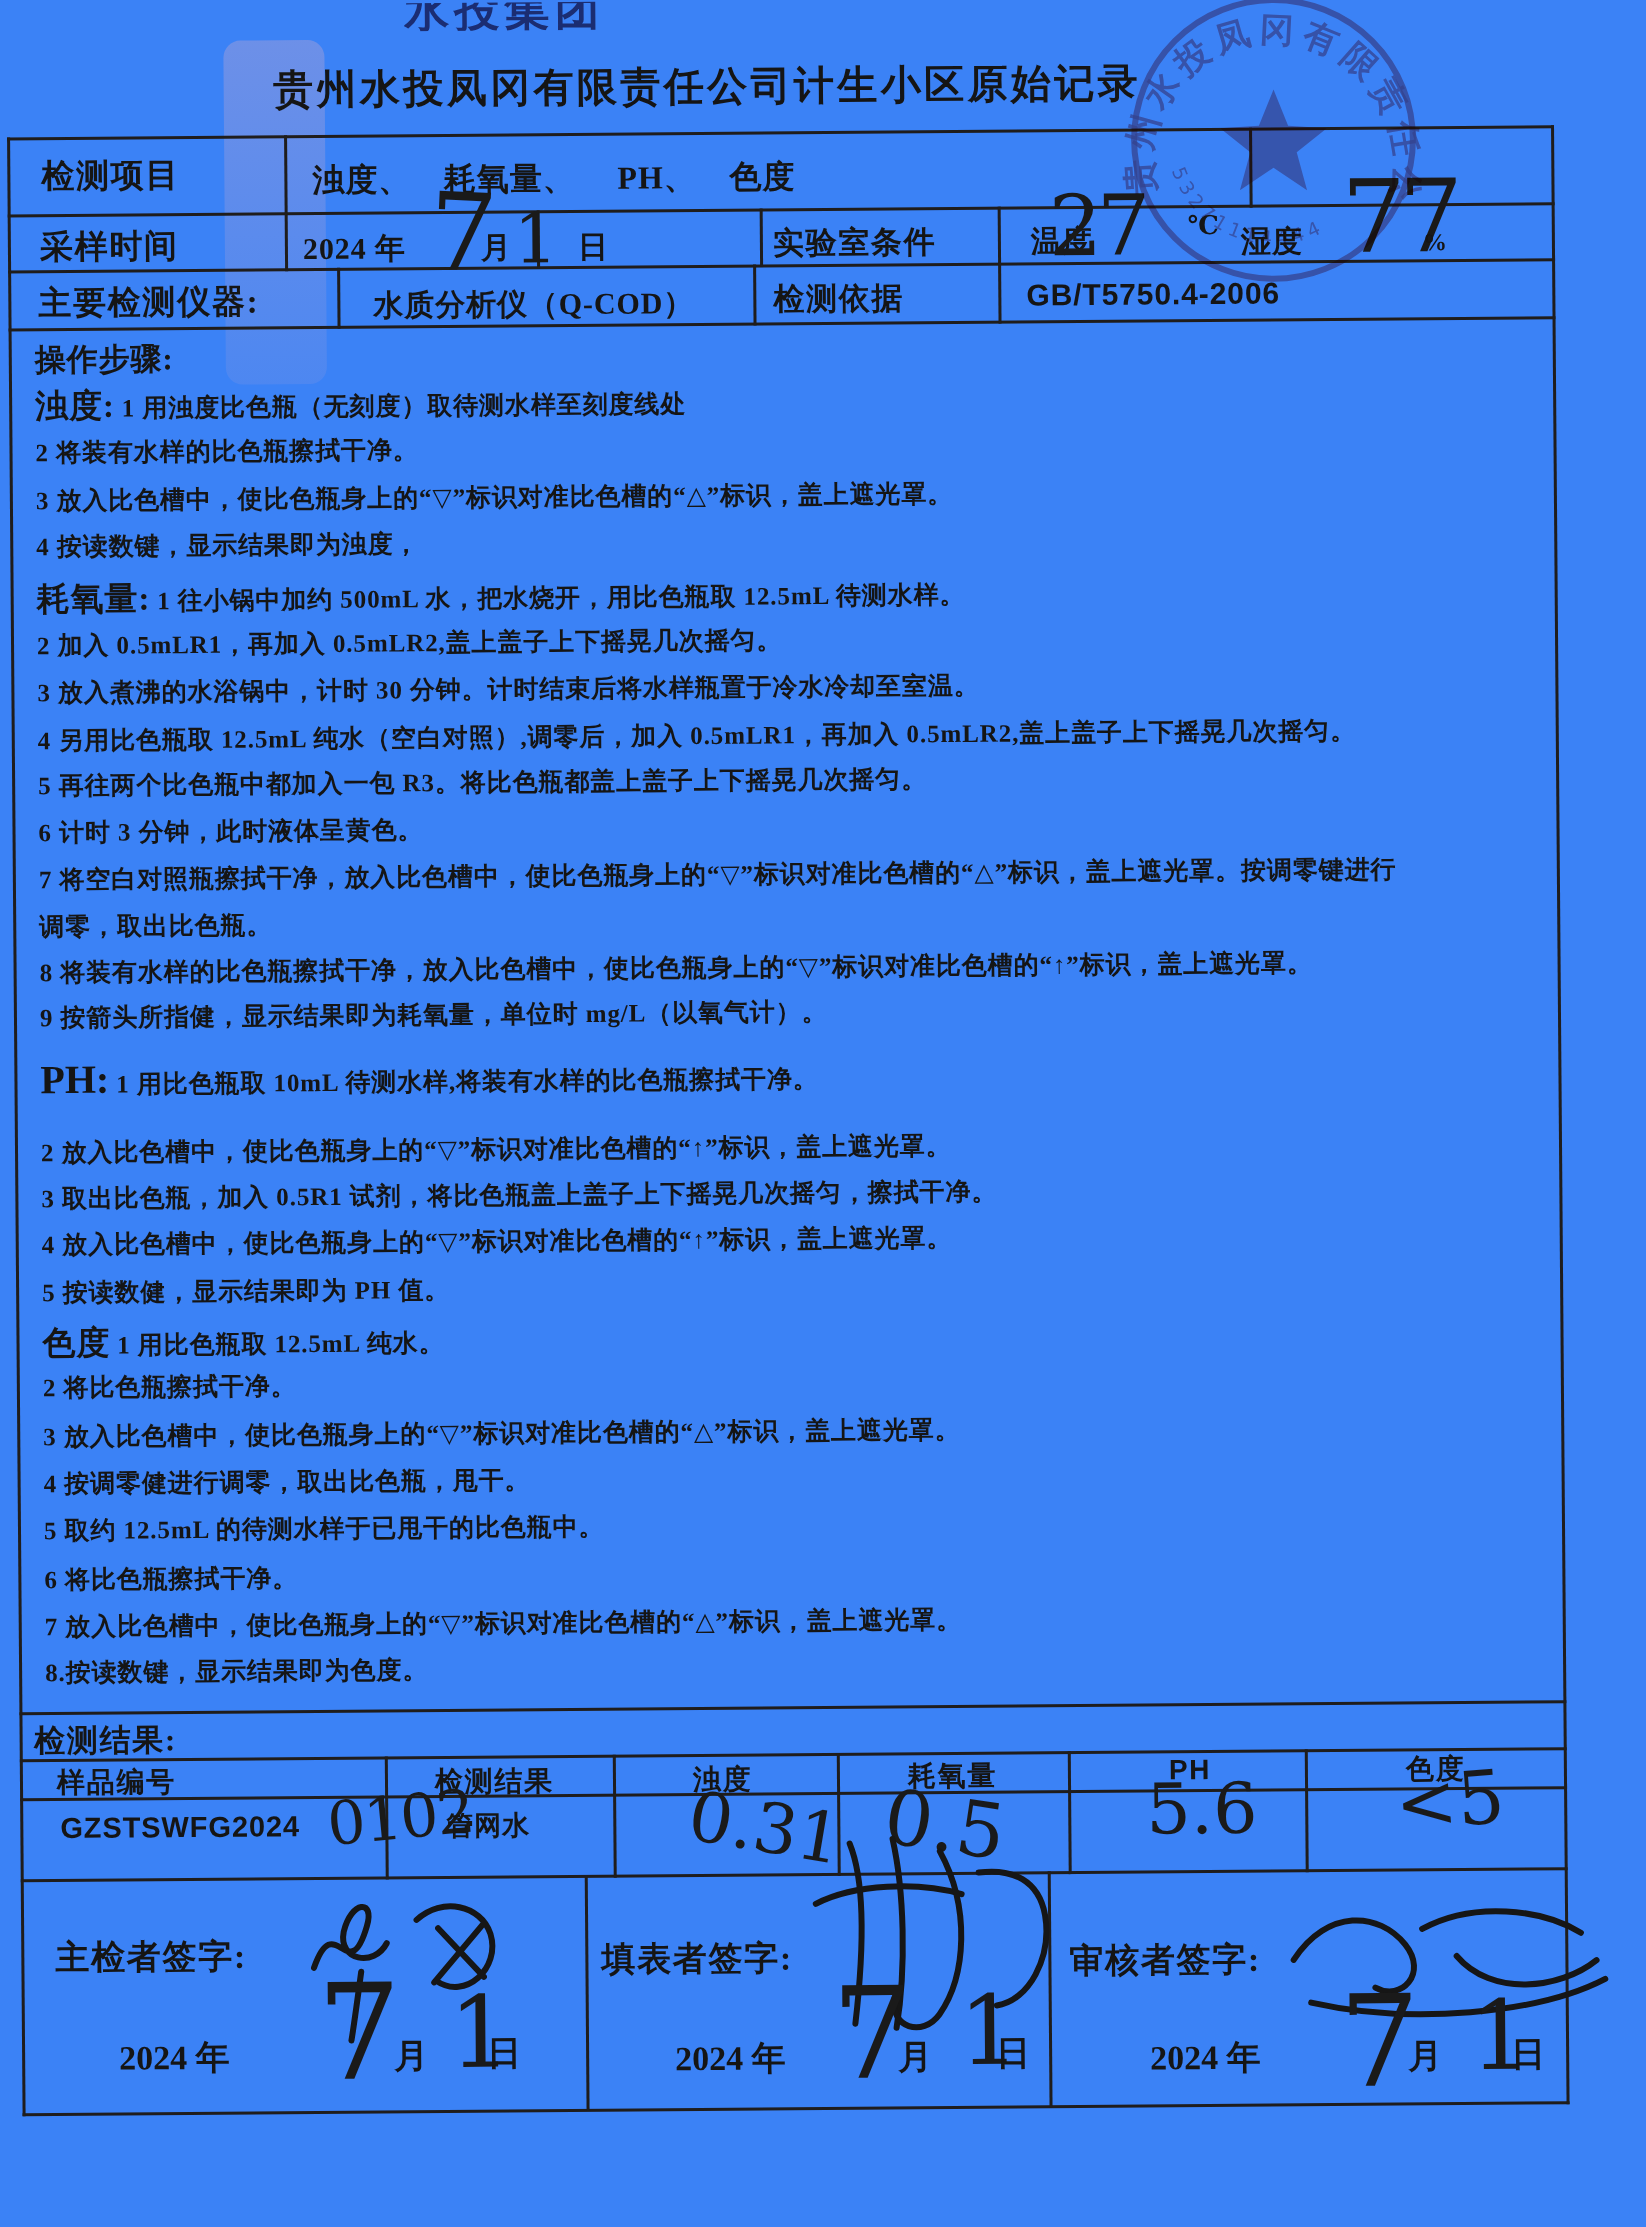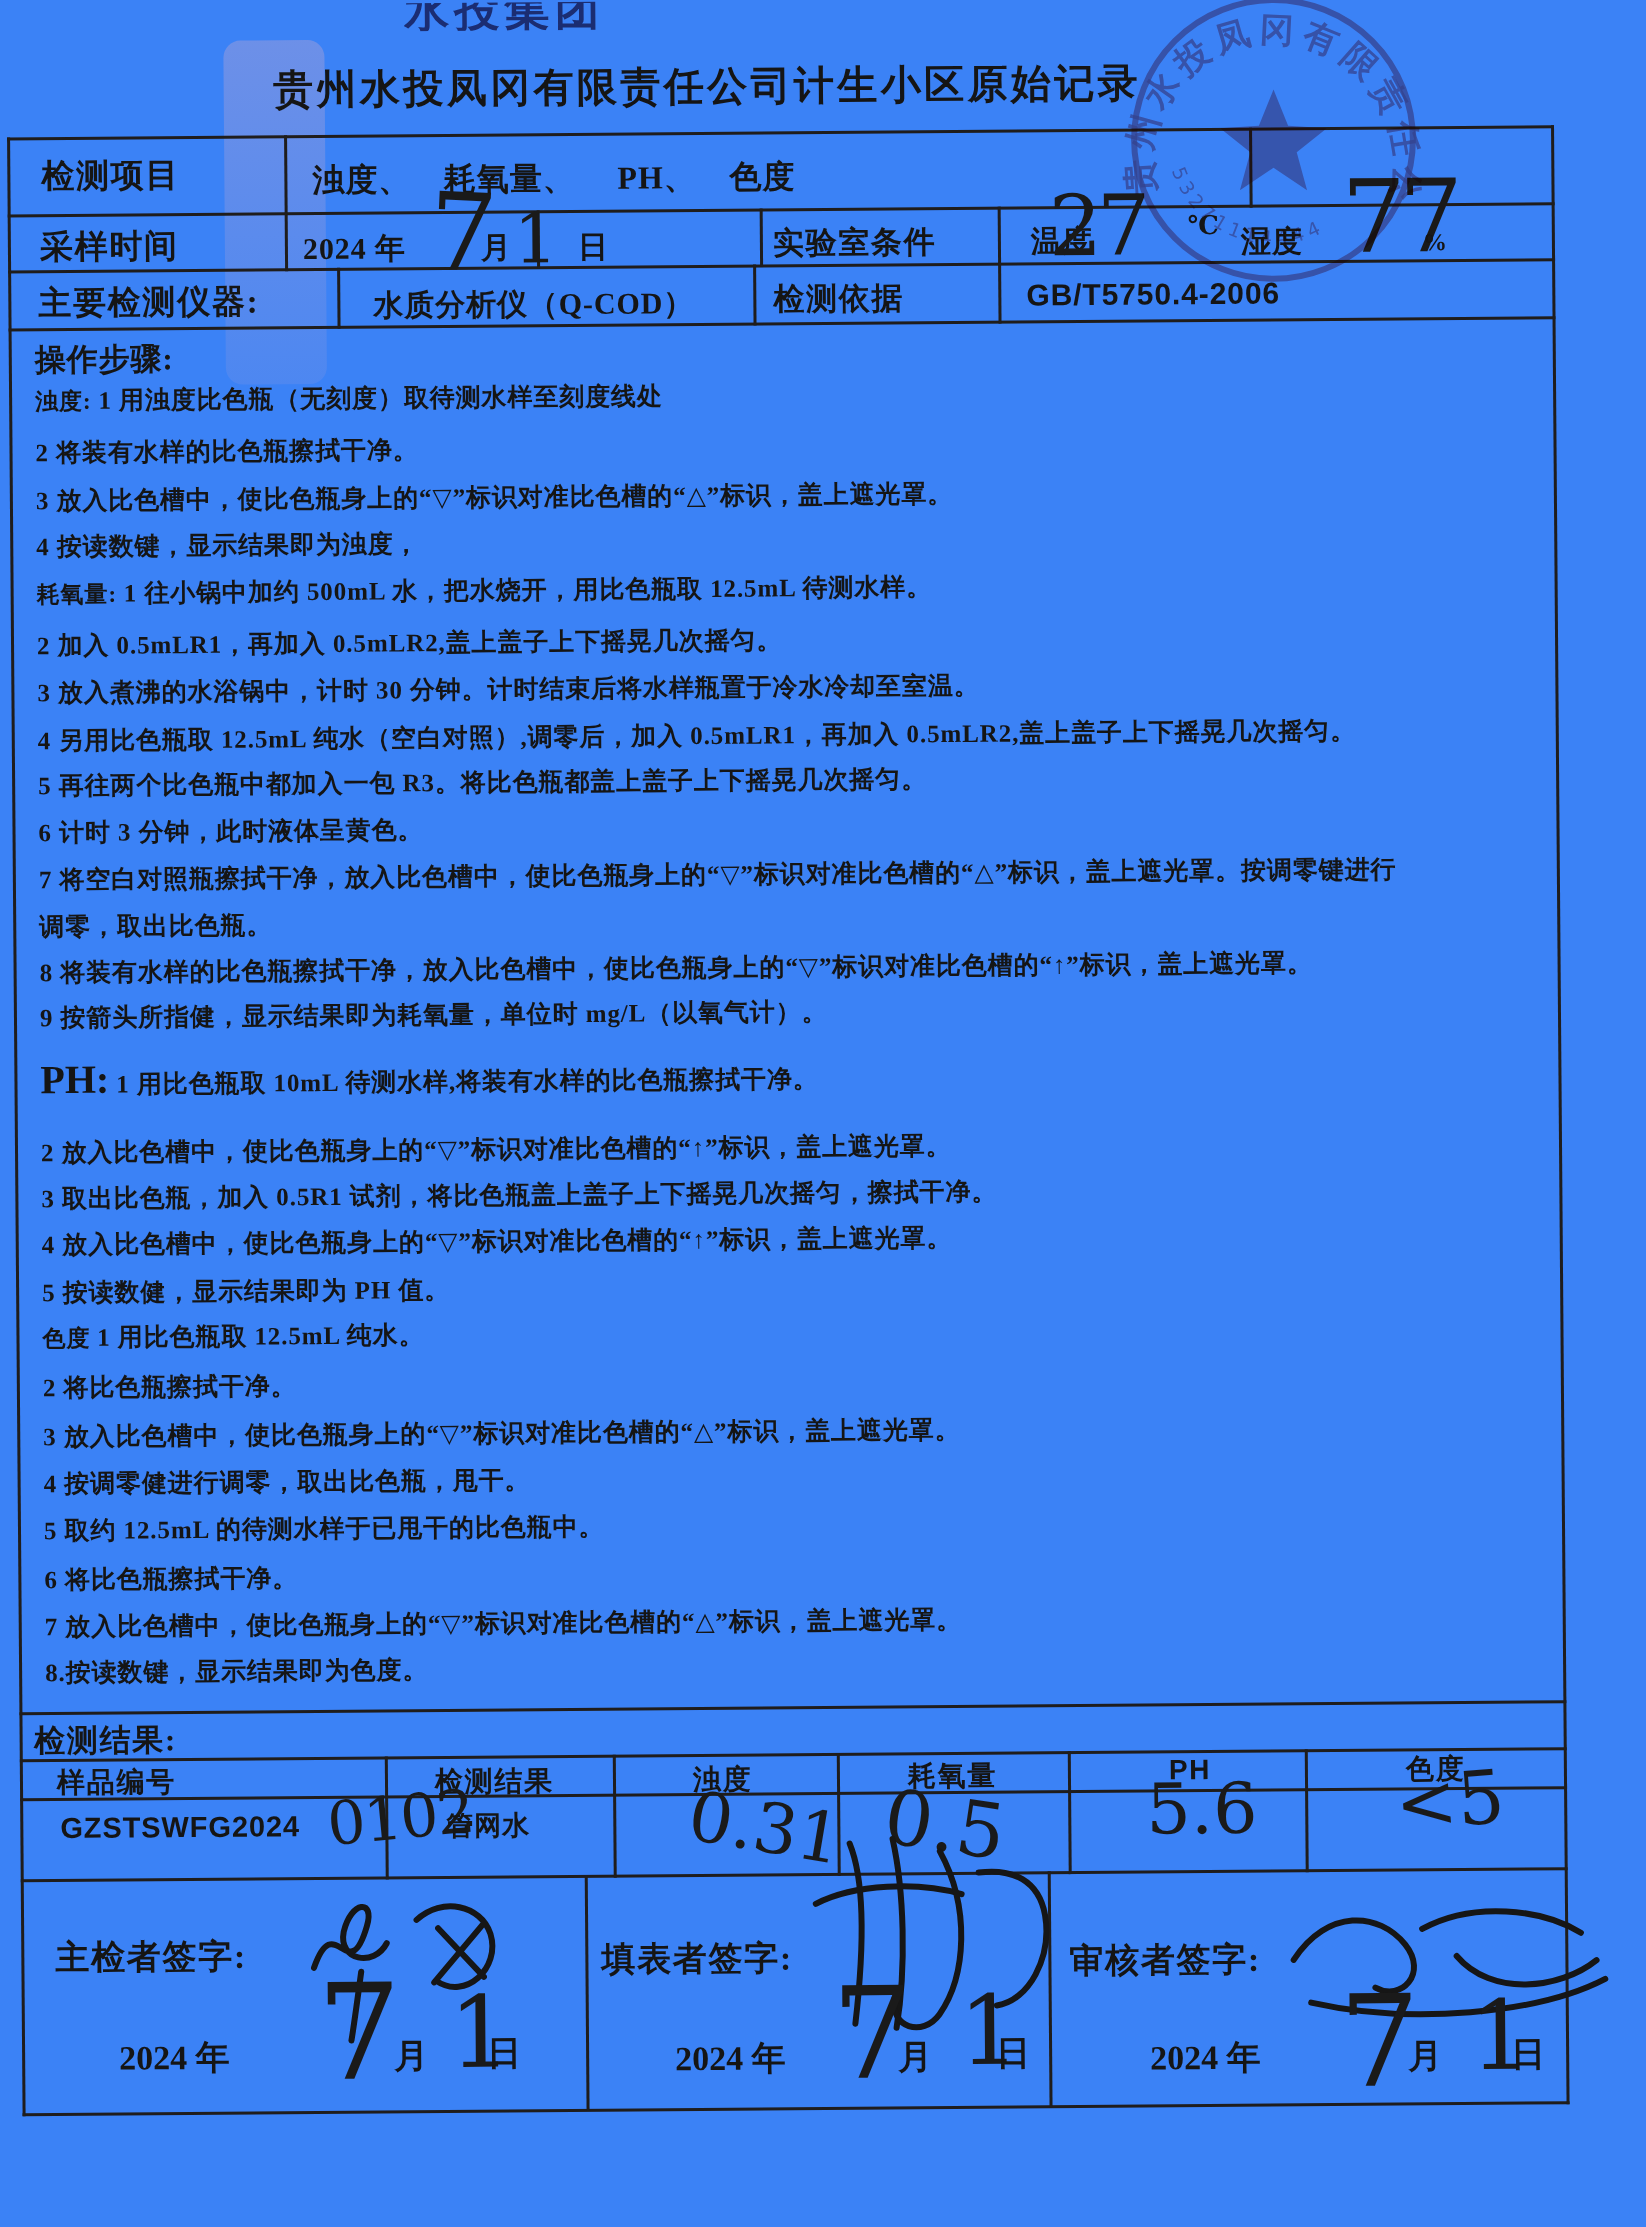--- a/index.html
+++ b/index.html
@@ -4,21 +4,21 @@
 <style>
   html,body{margin:0;padding:0;background:#e9e7e3;}
   #sheet{position:relative;width:1647px;height:2227px;background:#3b82f6;overflow:hidden;
          font-family:"Liberation Serif","DejaVu Serif",serif;color:#151515;padding-left:8px;}
   #tilt{position:absolute;inset:0;transform:rotate(-0.45deg);transform-origin:50% 40%;}
   .ln{position:absolute;background:#1f1d1c;}
   .h{height:2.6px;} .v{width:2.6px;}
   .lbl{position:absolute;font-weight:700;font-size:33px;letter-spacing:1.7px;white-space:nowrap;}
   .val{position:absolute;font-weight:600;font-size:30px;letter-spacing:0.9px;white-space:nowrap;}
   .pl{position:absolute;left:39px;font-size:25px;font-weight:600;letter-spacing:0.9px;white-space:nowrap;}
-  .lead{font-weight:700;font-size:23px;margin-right:6.9px;}
+  .lead{font-weight:700;font-size:33px;margin-right:6.9px;}
   .lead.ph{font-size:40px;letter-spacing:0;}
   .hw{position:absolute;font-family:"DejaVu Serif",serif;color:#1a1a1a;font-weight:400;
       white-space:nowrap;line-height:0.9;}
   #title{position:absolute;top:58px;left:0;width:1427px;text-align:center;
          font-family:"Liberation Sans","DejaVu Sans",sans-serif;
          font-weight:700;font-size:40px;letter-spacing:3.4px;}
   #logo-clip{position:absolute;left:411px;top:0;width:223px;height:27.5px;overflow:hidden;}
   #logo-clip span{position:absolute;top:-22.3px;left:0;color:#1b2d72;font-weight:700;font-size:45px;
          font-family:"Liberation Sans",sans-serif;letter-spacing:5.2px;}
   #pinkband{position:absolute;left:230px;top:36px;width:101px;height:344px;

